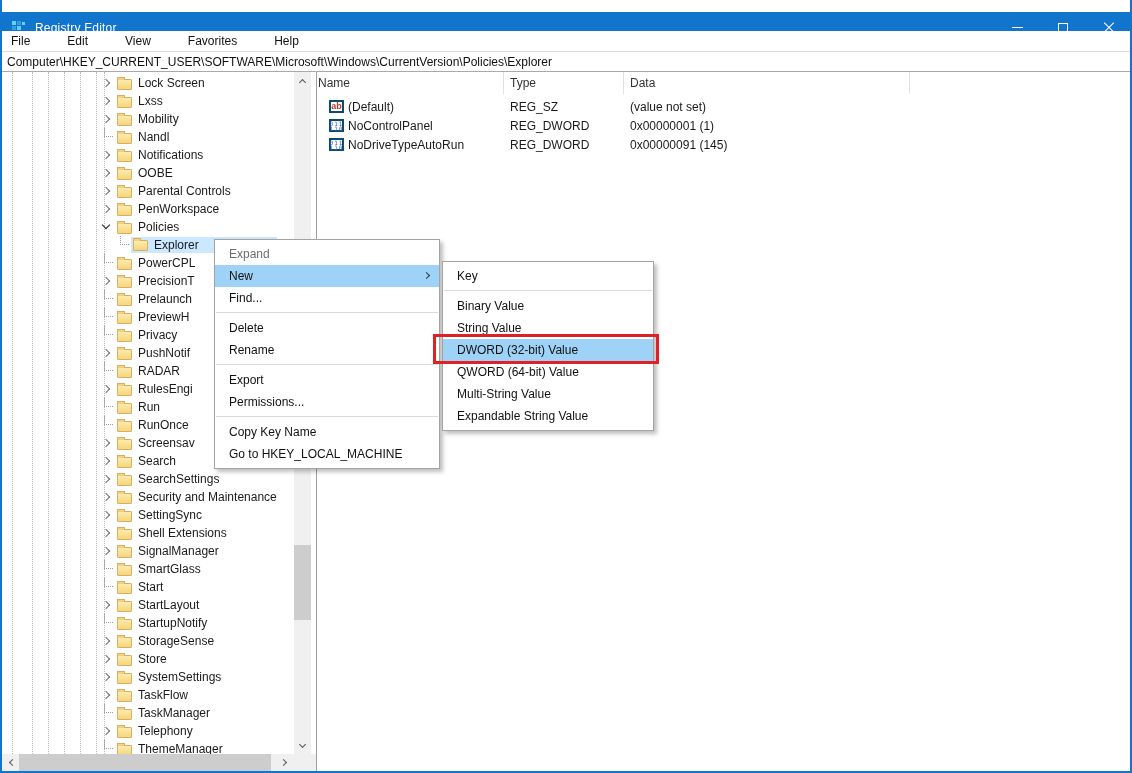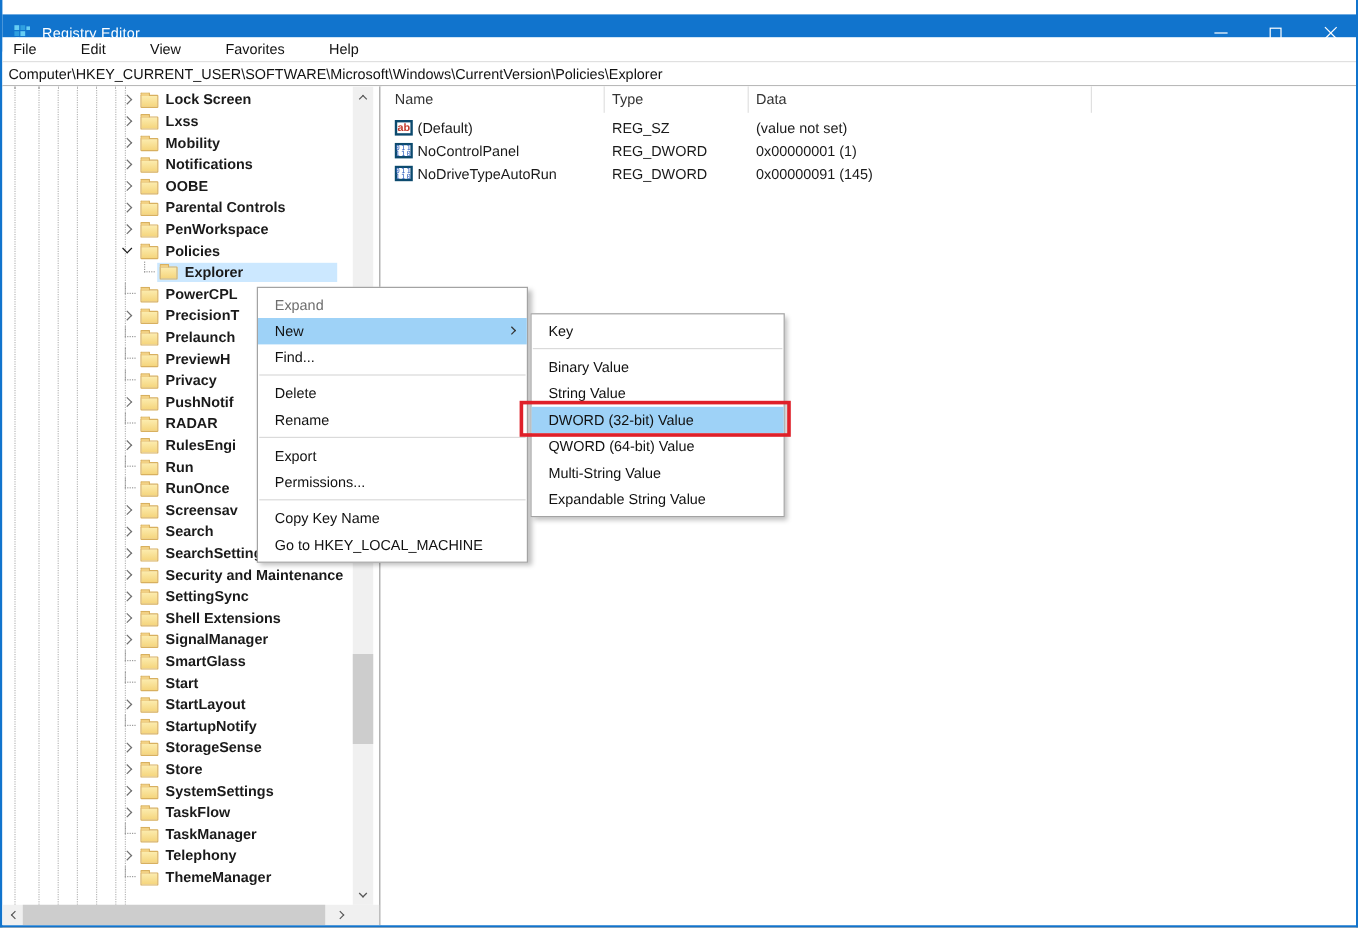--- a/index.html
+++ b/index.html
@@ -21,21 +21,21 @@
   
   .menubar { position:absolute; left:-2px; top:31px; width:1132px; height:21px; background:#fff;
              border-bottom:1px solid #d9d9d9; display:flex; align-items:center; font-size:12px; color:#111; padding-left:2px;gap:19px; }
   .mitem { padding:0 9px; height:100%; display:flex; align-items:center; }
   .addressbar { position:absolute; left:-2px; top:52px; width:1132px; height:20px; background:#fff;
                 border-bottom:1px solid #a9a9a9; display:flex; align-items:center; font-size:12px; color:#111; padding-left:7px; }
   
   .main { position:absolute; left:0; top:72px; width:1128px; height:699px; background:#fff; }
   .treepane { position:absolute; left:0; top:0; width:315px; height:699px; border-right:1px solid #a0a0a0; background:#fff; overflow:hidden; }
   .guide { position:absolute; top:0; height:682px; width:0; border-left:1px dotted #b8b8b8; }
-  .rows { position:absolute; left:0; top:2px; width:292px;font-weight:bold; }
+  .rows { position:absolute; left:0; top:2px; width:292px; }
   .r { height:18px; display:flex; align-items:center; padding-left:98px; font-size:12px; color:#1a1a1a; white-space:nowrap; position:relative; }
   .r.d1 { padding-left:114px; }
   .slot { width:16px; flex:0 0 16px; height:18px; position:relative; }
   .chev { position:absolute; left:3px; top:6px; width:6px; height:6px;
           border-right:1.4px solid #6f6f6f; border-bottom:1.4px solid #6f6f6f; transform:rotate(-45deg); }
   .e .chev { transform:rotate(45deg); top:4px; border-color:#1c1c1c; }
   .lconn { position:absolute; left:4px; top:0; width:9px; height:9px;
            border-left:1px dotted #9a9a9a; border-bottom:1px dotted #9a9a9a; }
   .folder { width:15px; height:11px; flex:0 0 15px; background:linear-gradient(#fcecae,#f5d57d);
             border:1px solid #d8b05f; border-radius:1px; position:relative; margin:2px 6px 0 1px; }
@@ -50,21 +50,21 @@
   .hsb .thumb { position:absolute; left:17px; top:0; width:252px; height:17px; background:#cdcdcd; }
   .sbarr { position:absolute; width:17px; height:17px; display:flex; align-items:center; justify-content:center; }
   .sbc { width:5px; height:5px; border-right:1.3px solid #555; border-bottom:1.3px solid #555; }
   .up .sbc { transform:rotate(-135deg); margin-top:3px; }
   .down .sbc { transform:rotate(45deg); margin-top:-2px; }
   .left .sbc { transform:rotate(135deg); margin-left:3px; }
   .right .sbc { transform:rotate(-45deg); margin-left:-2px; }
   
   .listpane { position:absolute; left:316px; top:0; width:812px; height:699px; background:#fff; font-size:12px; color:#1a1a1a; }
   .lhead { display:flex; height:22px; align-items:center; color:#333; }
-  .hc { height:22px; display:flex; align-items:center; padding-left:11px; border-right:1px solid #e0e0e0; }
+  .hc { height:22px; display:flex; align-items:center; padding-left:0; border-right:1px solid #e0e0e0; }
   .hc.c1 { width:186px; } .hc.c2 { width:120px; padding-left:6px; } .hc.c3 { width:286px; padding-left:6px; }
   .lrow { display:flex; height:19px; align-items:center; }
   .lc { display:flex; align-items:center; overflow:hidden; white-space:nowrap; }
   .lc.c1 { width:186px; padding-left:11px; } .lc.c2 { width:120px; padding-left:6px; } .lc.c3 { width:286px; padding-left:6px; }
   .ico { width:15px; height:13px; border:2px solid #0c4a6e; background:#fff; margin-right:4px; flex:0 0 15px;
          display:flex; flex-direction:column; align-items:center; justify-content:center; }
   .ico.sz { color:#c0392b; font-weight:bold; font-size:9px; line-height:9px; }
   .ico.dw i { font-style:normal; font-size:6px; line-height:5px; color:#3565c0; font-family:"DejaVu Sans Mono",monospace; letter-spacing:1px; }
   
   .cmenu { position:absolute; background:#fff; border:1px solid #a3a3a3; box-shadow:3px 3px 4px rgba(0,0,0,.25);
@@ -149,20 +149,27 @@
           </div>
         <div class="r">
             <span class="slot">
               <s class="chev"></s>
             </span>
             <span class="folder"></span>
             <span>Mobility</span>
           </div>
         <div class="r">
             <span class="slot">
+              <s class="lconn"></s>
+            </span>
+            <span class="folder"></span>
+            <span>Nandl</span>
+          </div>
+        <div class="r">
+            <span class="slot">
               <s class="chev"></s>
             </span>
             <span class="folder"></span>
             <span>Notifications</span>
           </div>
         <div class="r">
             <span class="slot">
               <s class="chev"></s>
             </span>
             <span class="folder"></span>

